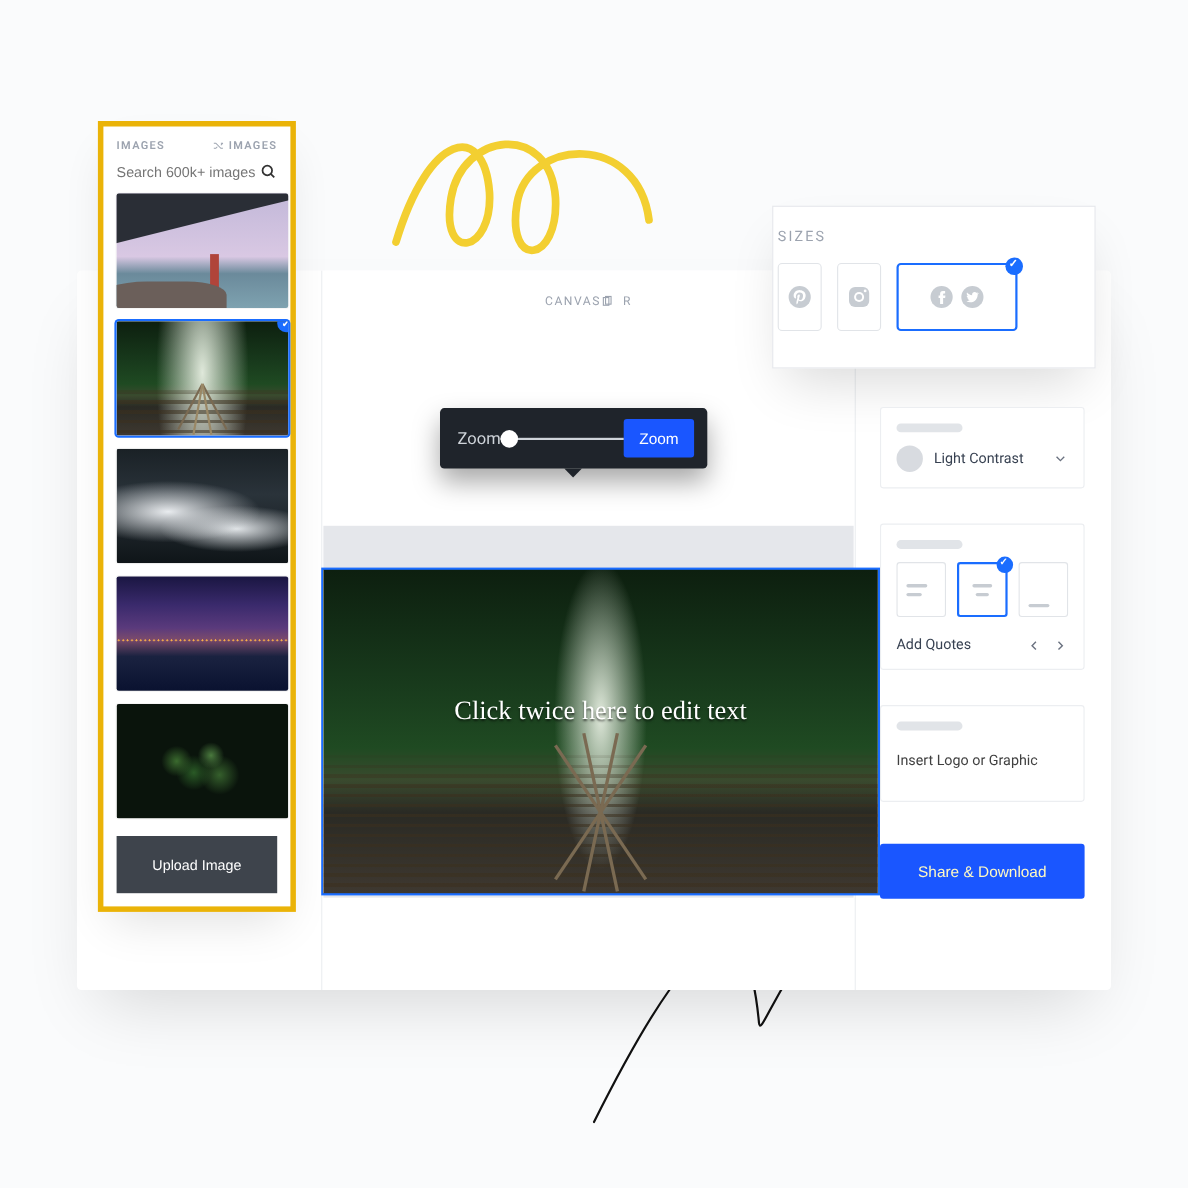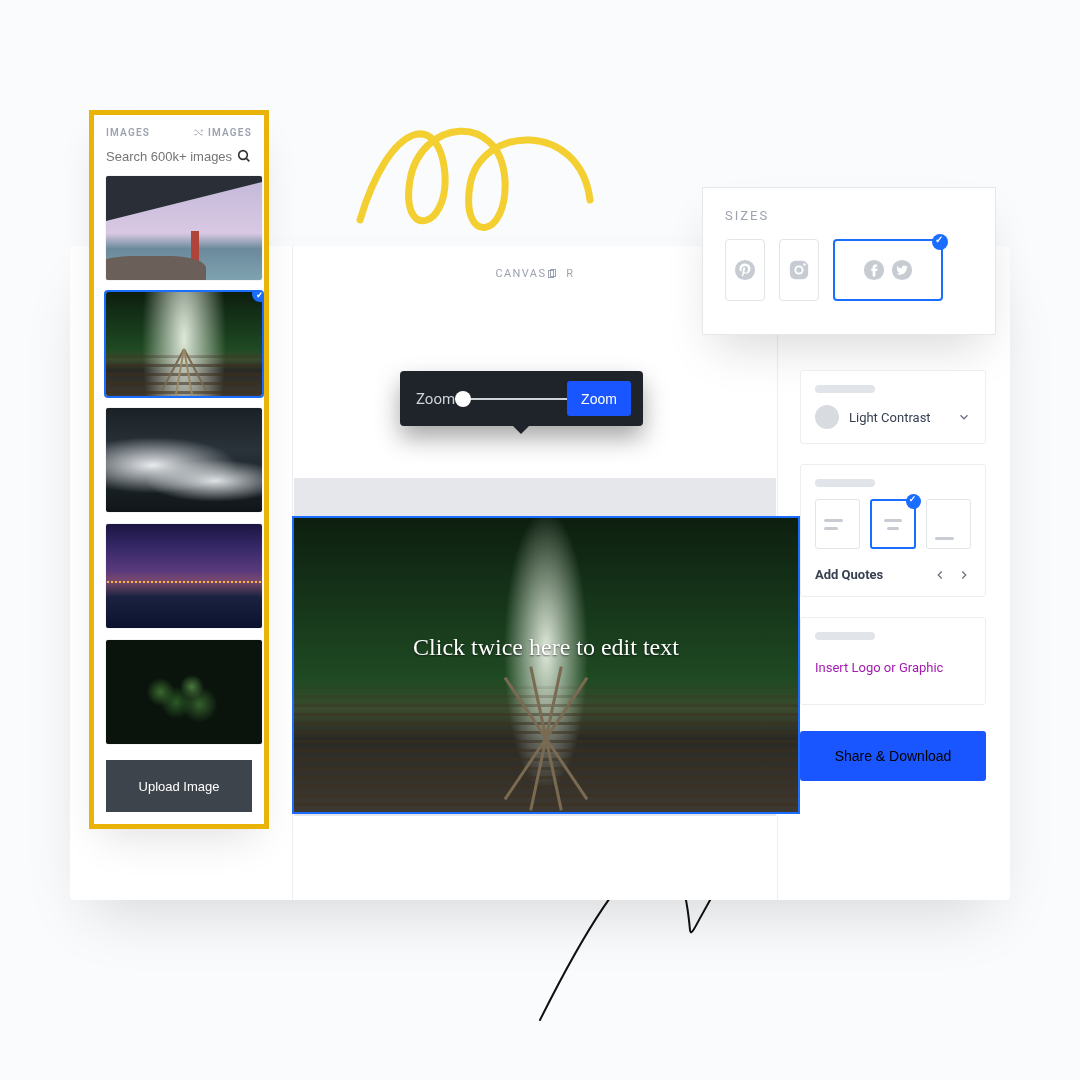--- a/index.html
+++ b/index.html
@@ -179,21 +179,21 @@
   .done-btn {
     background: #1a4dff; background: #1a56ff; color: #fff; border: none;
     height: 35px; padding: 0 14px; border-radius: 3px; font-size: 14px; cursor: pointer;
   }
 
   
   .sizes-popup {
     position: absolute; left: 702px; top: 187px; width: 294px; height: 148px;
     background: #fff; border: 1px solid #e5e7eb;
     box-shadow: 0 24px 48px -12px rgba(0,0,0,.15);
-    padding: 20px 22px;
+    padding: 20px 4px;
   }
   .sizes-title { font-size: 13px; letter-spacing: 2px; color: #9ca3af; margin-bottom: 16px; }
   .sizes-row { display: flex; gap: 14px; }
   .size-tile {
     height: 62px; border: 1px solid #e1e4e8; border-radius: 4px;
     display: flex; align-items: center; justify-content: center; gap: 6px;
     color: #c7ccd2; cursor: pointer; position: relative;
   }
   .size-tile.sq { width: 40px; }
   .size-tile.wide { width: 110px; }
@@ -201,21 +201,21 @@
   .size-tile .check {
     position: absolute; top: -7px; right: -7px;
     width: 16px; height: 16px; background: #1a6dff; border-radius: 50%;
   }
   .size-tile .check::after { content:"✓"; color:#fff; font-size:10px; font-weight:bold; position:absolute; left:3px; top:0; }
   .size-tile svg { width: 22px; height: 22px; fill: #c7ccd2; }
 
   
   .right-panel {
     position: absolute; left: 800px; top: 370px; width: 186px;
-    display: flex; flex-direction: column; gap: 20px;
+    display: flex; flex-direction: column; gap: 32px;
   }
   .panel-card {
     background: #fff; border: 1px solid #eceef1; border-radius: 3px; padding: 14px;
   }
   .skel { height: 8px; background: #e1e4e8; border-radius: 4px; }
   .skel.short { width: 60px; }
   .contrast-row { display: flex; align-items: center; gap: 10px; margin-top: 12px; }
   .swatch { width: 24px; height: 24px; border-radius: 50%; background:#d8dbe0; }
   .contrast-label { font-size: 13px; color: #374151; flex: 1; }
   .chev { width: 14px; height: 14px; stroke:#6b7280; }
@@ -228,27 +228,27 @@
   .align-tile .ln { height: 3px; background: #c7ccd2; border-radius: 2px; }
   .align-tile.left .ln:nth-child(1){width:70%} .align-tile.left .ln:nth-child(2){width:50%}
   .align-tile.center { border: 2px solid #1a6dff; }
   .align-tile.center .ln{margin:0 auto} .align-tile.center .ln:nth-child(1){width:70%} .align-tile.center .ln:nth-child(2){width:50%}
   .align-tile.bottom { justify-content: flex-end; }
   .align-tile.bottom .ln:nth-child(1){width:70%}
   .align-tile .check {
     position:absolute; top:-7px; right:-7px; width:15px; height:15px; background:#1a6dff; border-radius:50%;
   }
   .align-tile .check::after{content:"✓"; color:#fff; font-size:9px; font-weight:bold; position:absolute; left:3px; top:0;}
-  .quotes-row { display:flex; align-items:center; gap:10px; margin-top:18px;font-weight:bold; }
+  .quotes-row { display:flex; align-items:center; gap:10px; margin-top:18px; }
   .quotes-label { font-size: 13px; color:#374151; flex:1; }
   .arrow-btn { width:14px; height:14px; cursor:pointer; }
   .insert-card { height: 54px; display:flex; align-items:center; }
-  .insert-label { font-size: 13px; color:#a21caf; }
+  .insert-label { font-size: 13px; color:#404040; }
   .share-btn {
-    margin-top: 6px; height: 50px; background: #1a56ff; color:#000000; border:none;
+    margin-top: 6px; height: 50px; background: #1a56ff; color:#fef9c3; border:none;
     font-size: 14px; border-radius: 3px; cursor:pointer;
   }
 </style>
 </head>
 <body>
 
 <svg class="scribble-yellow" width="260" height="170" viewBox="0 0 260 170">
   <path d="M10 140 C 40 40, 90 30, 95 95 C 98 150, 50 160, 60 100 C 70 40, 150 30, 155 100 C 158 160, 110 165, 120 105 C 130 45, 230 40, 240 120" stroke="#f3cf31" stroke-width="7" fill="none" stroke-linecap="round"></path>
 </svg>
 <svg class="scribble-black" width="320" height="260" viewBox="0 0 320 260">

